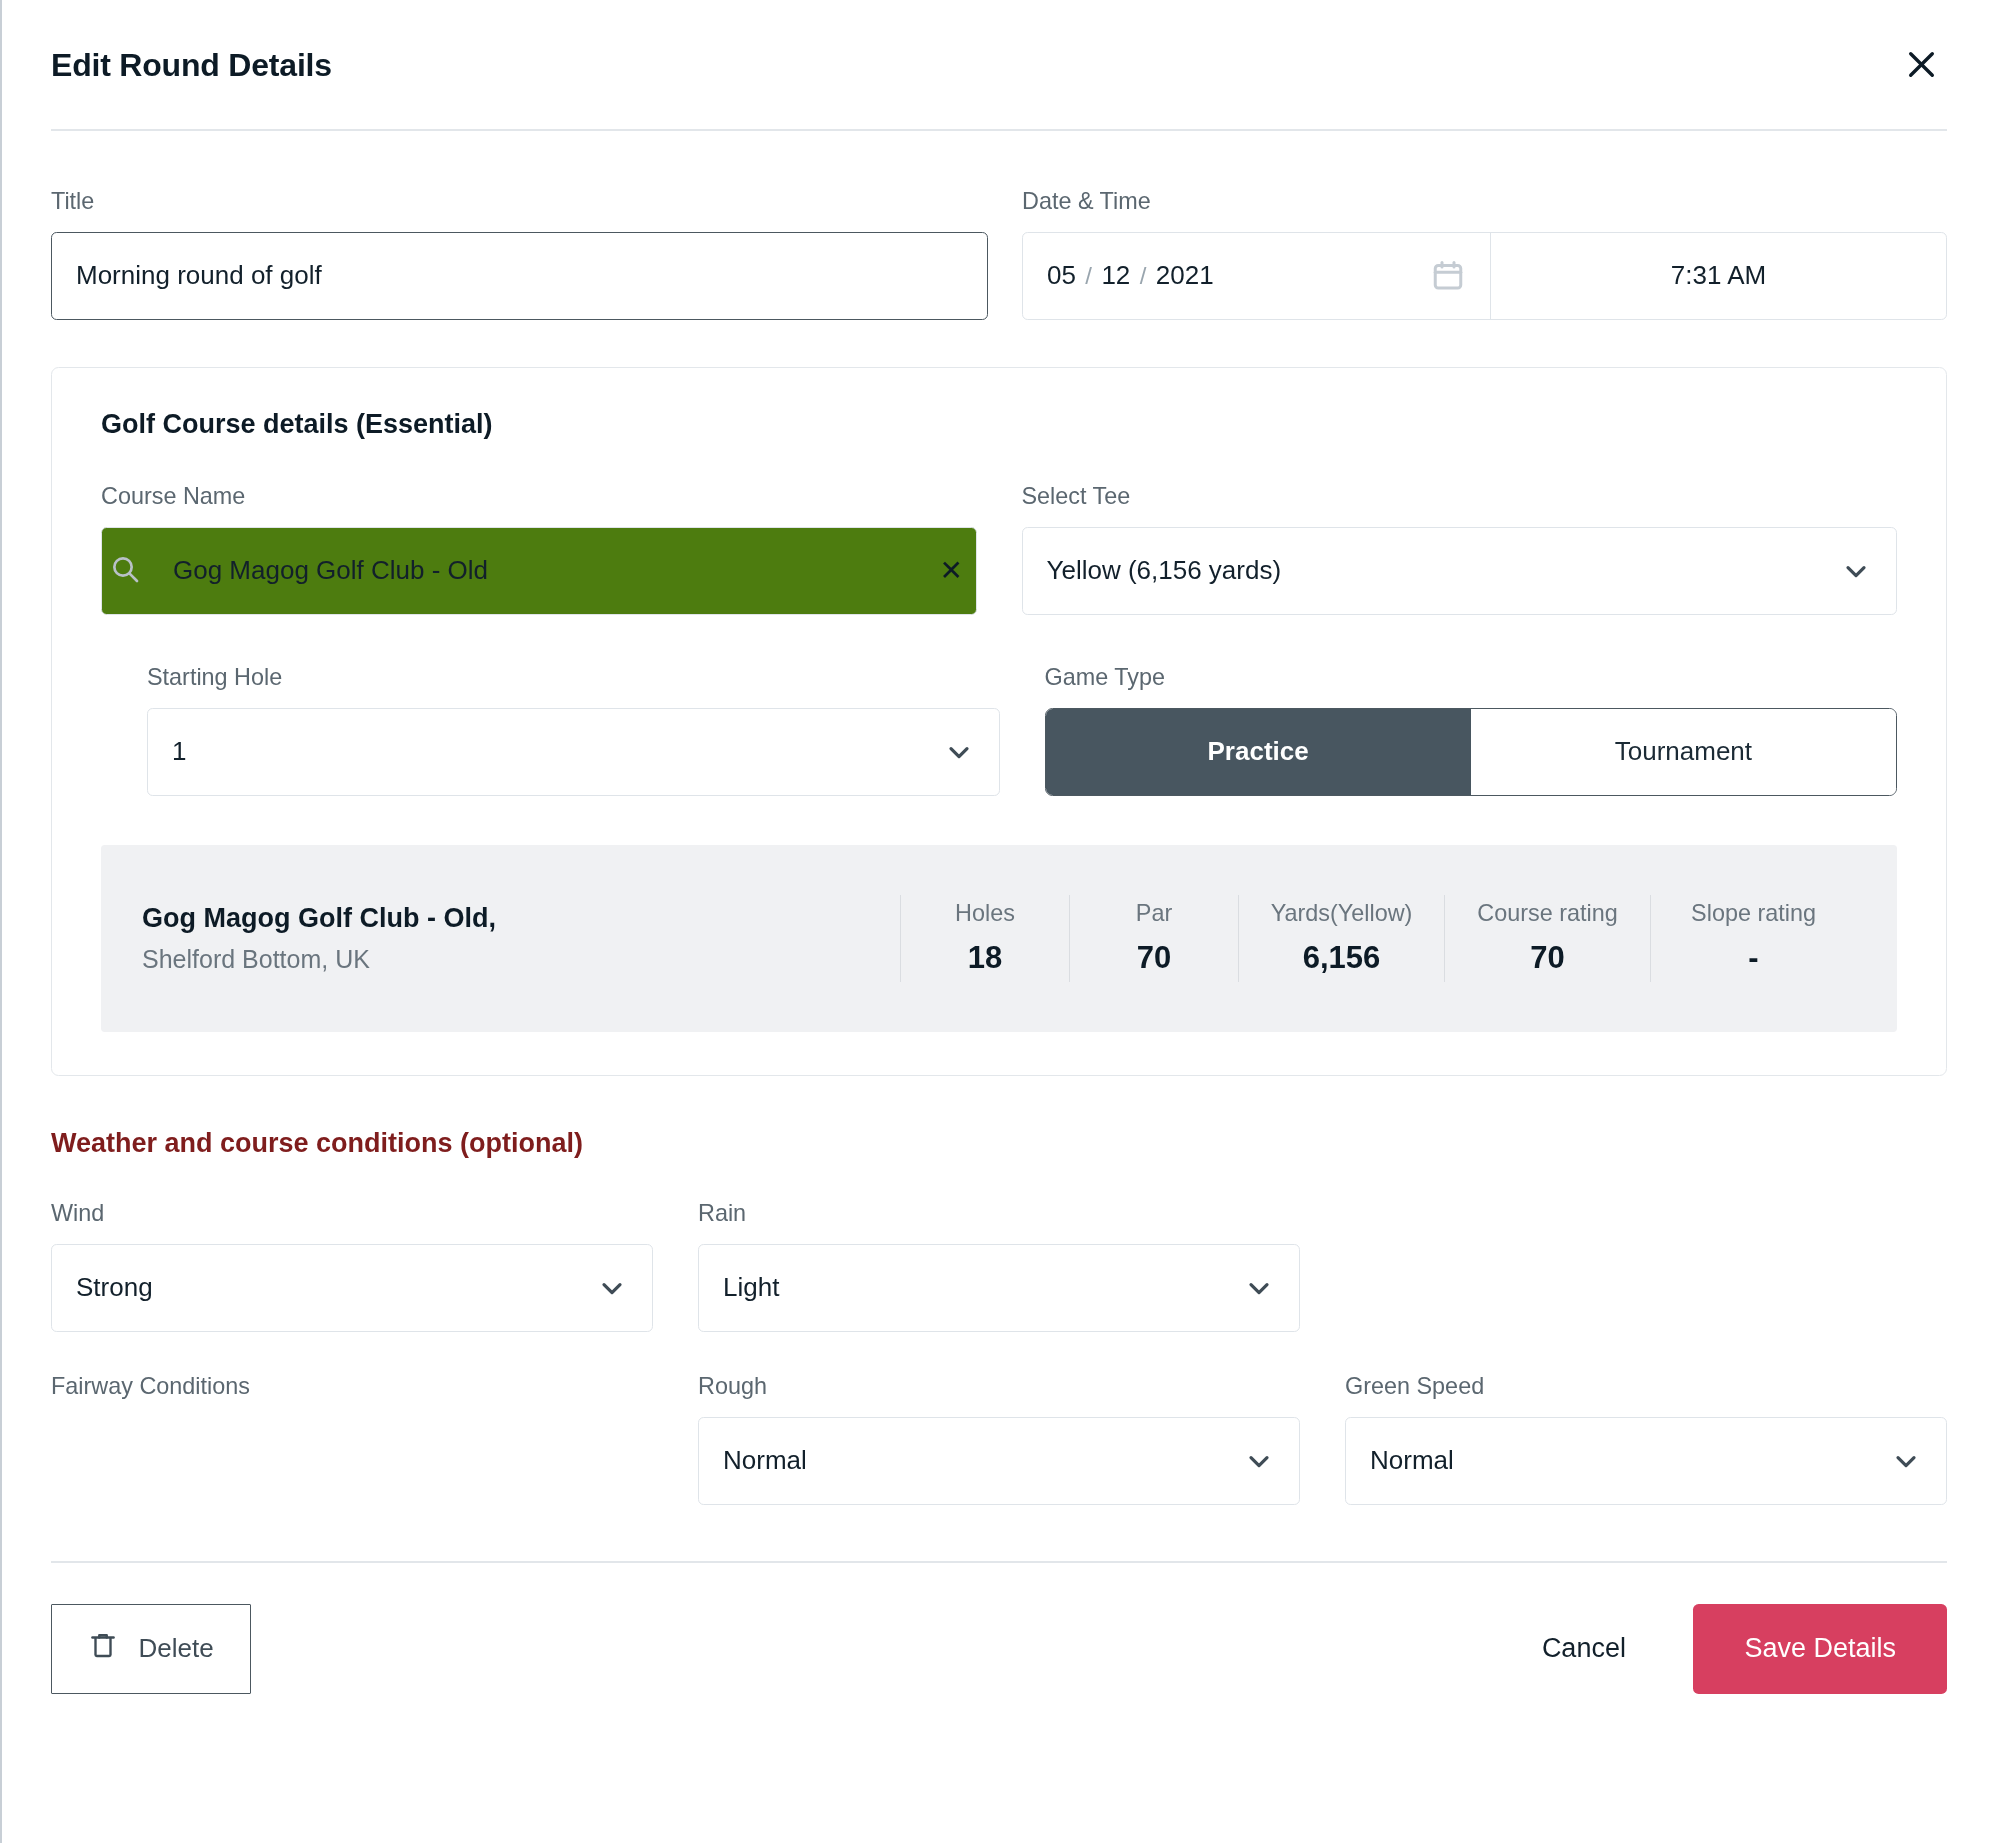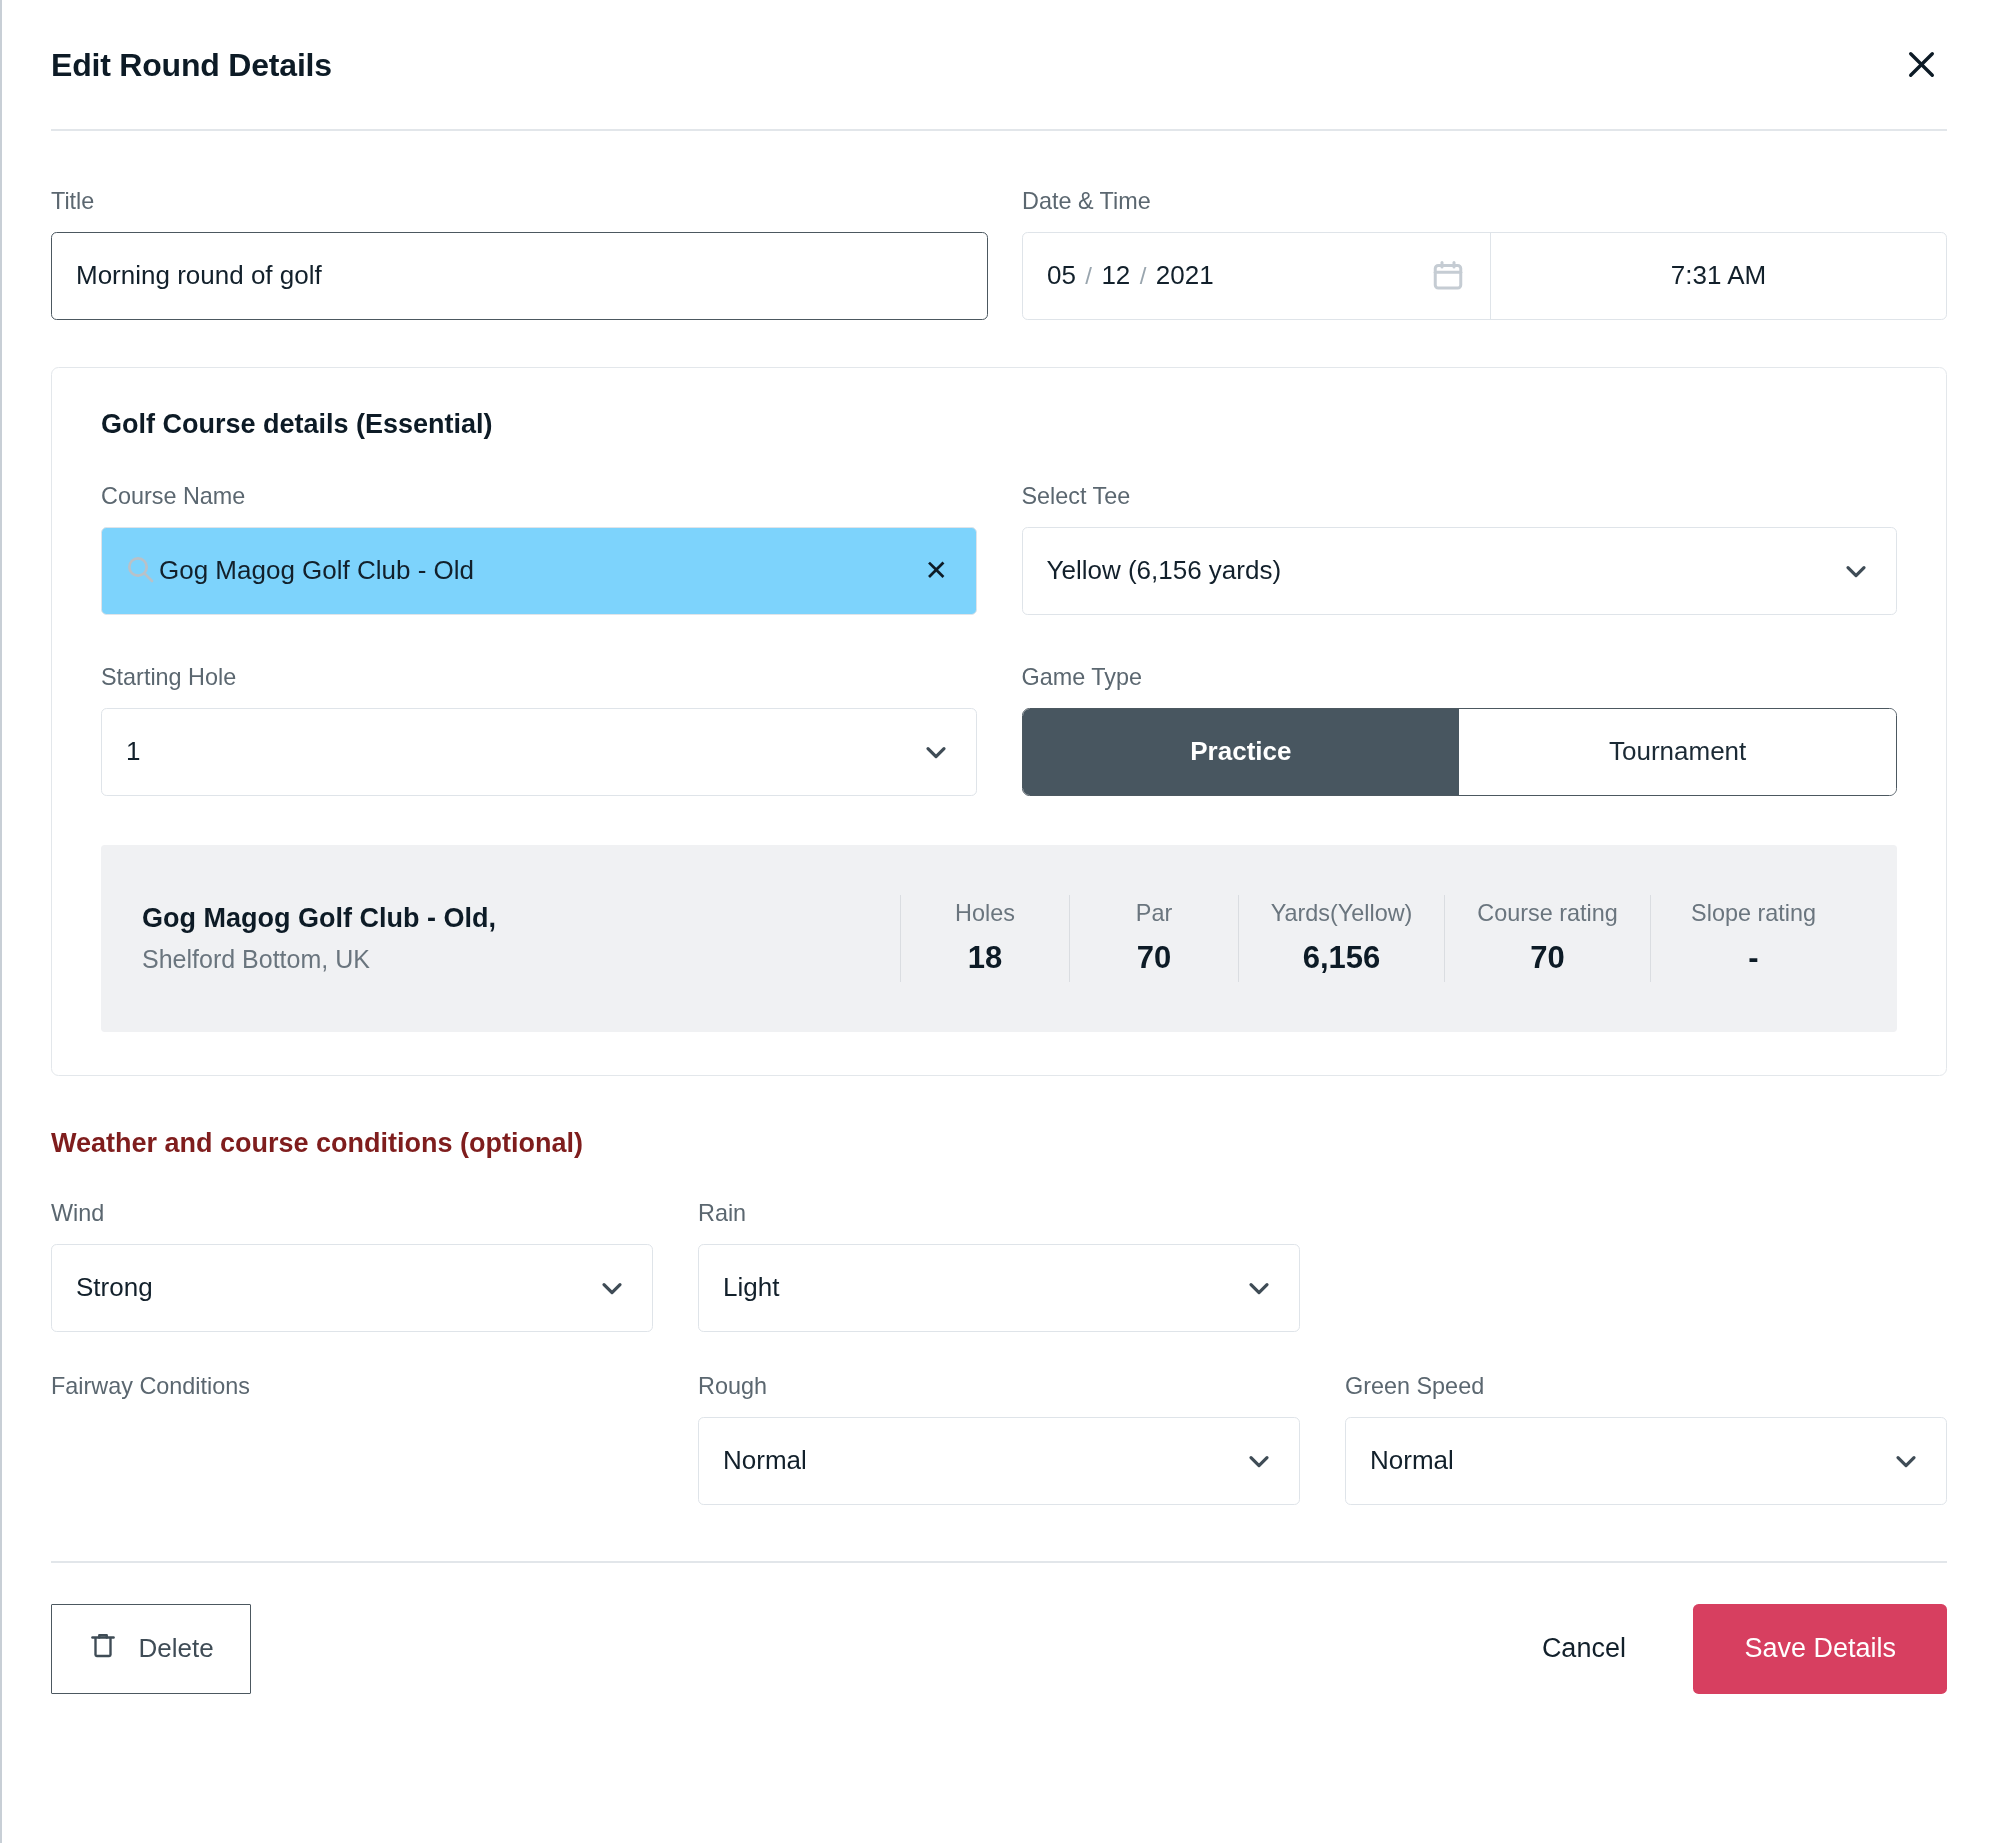--- a/index.html
+++ b/index.html
@@ -143,31 +143,31 @@
     font-size: 27px;
     font-weight: bold;
     color: #0d1b26;
     margin-bottom: 43px;
   }
   .panel-row {
     display: flex;
     gap: 45px;
   }
   .panel-col { flex: 1; }
-  .panel-row + .panel-row { margin-top: 49px; }
+  .panel-row + .panel-row { margin-top: 49px; margin-left: 46px; }
 
   .search-box {
     height: 88px;
     border: 1.9px solid #dfe4e9;
     border-radius: 5.6px;
     display: flex;
     align-items: center;
-    padding: 0 22px;
-    background: #7dd3fc;
-    gap: 3px;
+    padding: 0 7px;
+    background: #4d7c0f;
+    gap: 32px;
   }
   .search-box .txt {
     font-size: 26px;
     color: #12202b;
     flex: 1;
   }
   .clear-x {
     font-size: 28px;
     color: #0d1b26;
     cursor: pointer;

